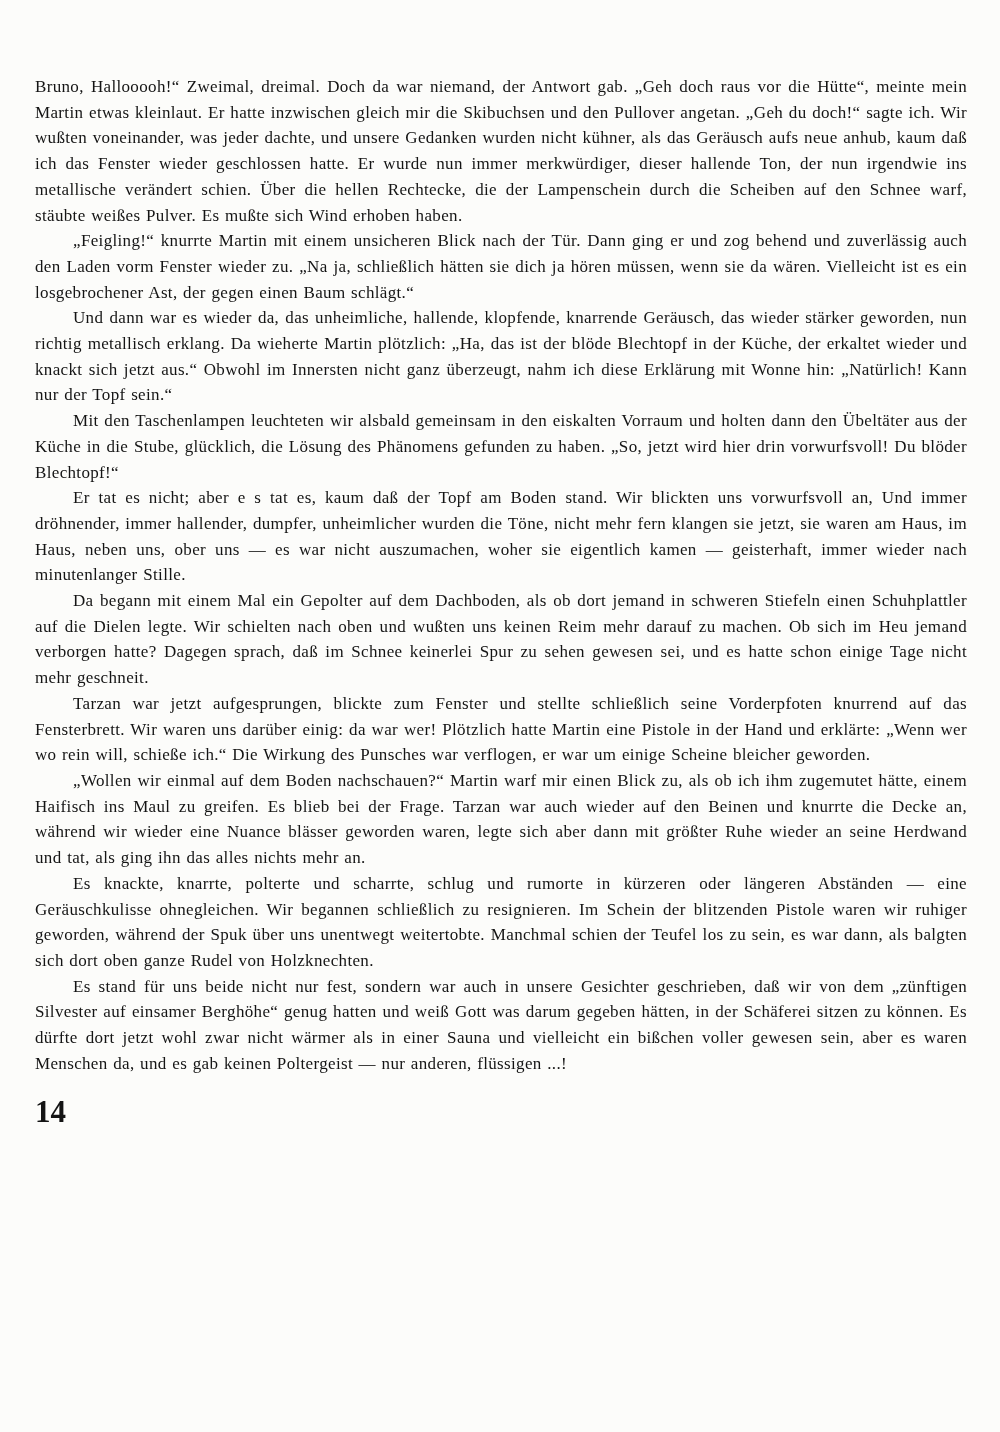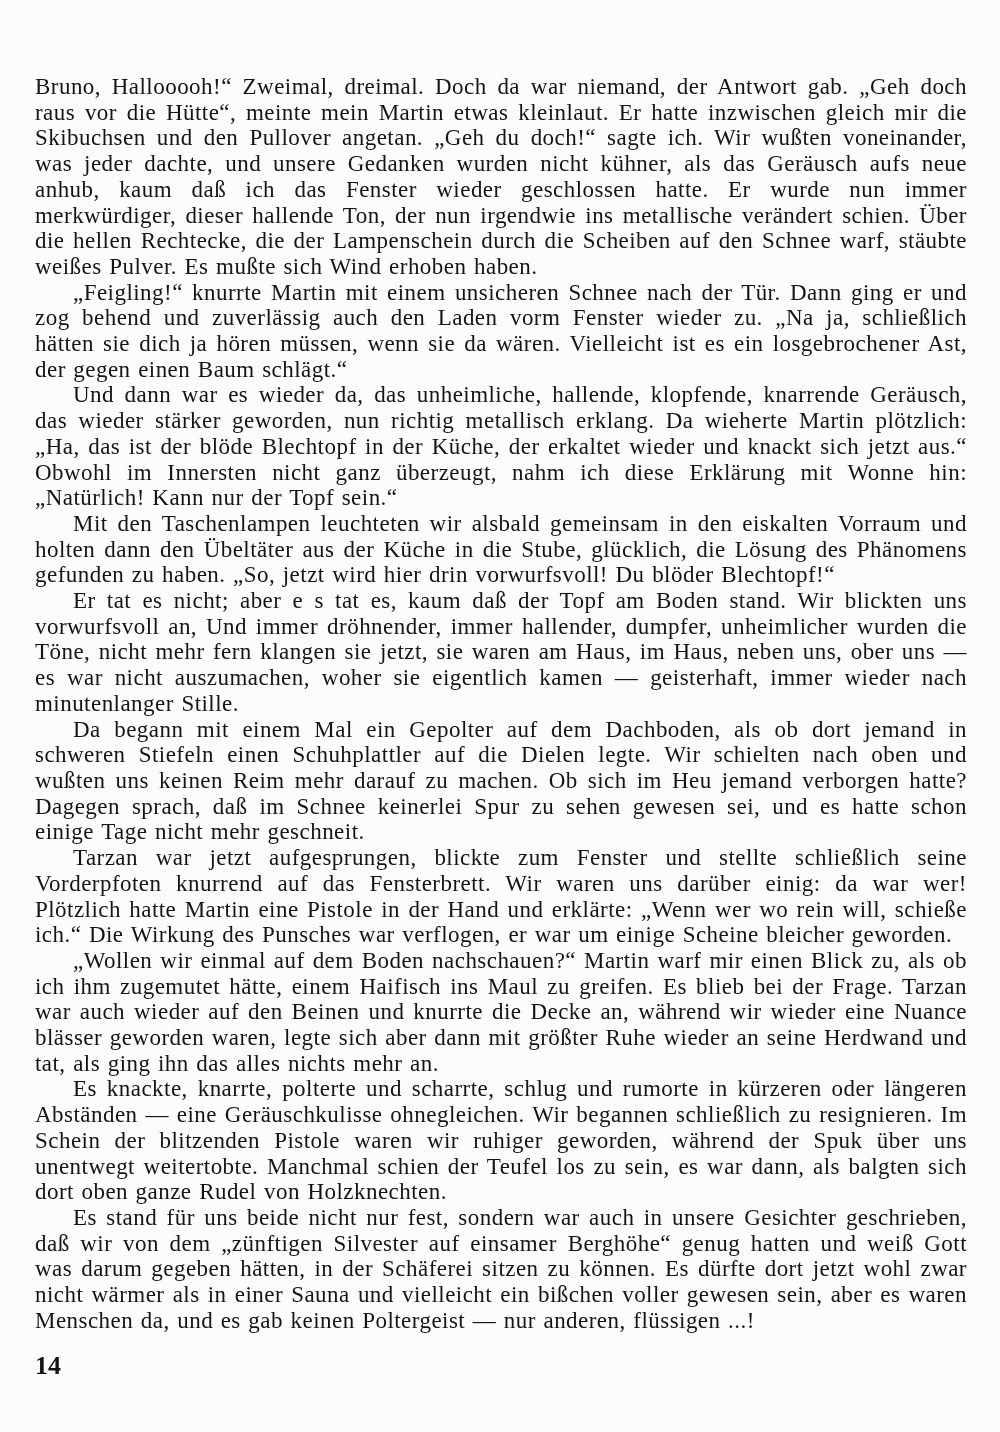--- a/index.html
+++ b/index.html
@@ -14,44 +14,44 @@
     margin: 0 auto;
     background: #fcfcfa;
     box-sizing: border-box;
     padding: 74px 33px 0 35px;
     font-family: "Liberation Serif", "DejaVu Serif", serif;
     color: #141414;
     overflow: hidden;
   }
   .text-block p {
     margin: 0;
-    font-size: 23px;
+    font-size: 17px;
     line-height: 25.7px;
     text-align: justify;
     text-indent: 38px;
     letter-spacing: 0.02em;
     word-spacing: 0.06em;
   }
   .text-block p.no-indent {
     text-indent: 0;
   }
   .page-number {
     margin-top: 18px;
-    font-size: 26px;
+    font-size: 31px;
     font-weight: bold;
     letter-spacing: 0;
   }
 </style>
 </head>
 <body>
 
 <div class="page">
   <div class="text-block">
       <p class="no-indent">Bruno, Hallooooh!“ Zweimal, dreimal. Doch da war niemand, der Antwort gab. „Geh doch raus vor die Hütte“, meinte mein Martin etwas kleinlaut. Er hatte inzwischen gleich mir die Skibuchsen und den Pullover angetan. „Geh du doch!“ sagte ich. Wir wußten voneinander, was jeder dachte, und unsere Gedanken wurden nicht kühner, als das Geräusch aufs neue anhub, kaum daß ich das Fenster wieder geschlossen hatte. Er wurde nun immer merkwürdiger, dieser hallende Ton, der nun irgendwie ins metallische verändert schien. Über die hellen Rechtecke, die der Lampenschein durch die Scheiben auf den Schnee warf, stäubte weißes Pulver. Es mußte sich Wind erhoben haben.</p>
-      <p>„Feigling!“ knurrte Martin mit einem unsicheren Schnee nach der Tür. Dann ging er und zog behend und zuverlässig auch den Laden vorm Fenster wieder zu. „Na ja, schließlich hätten sie dich ja hören müssen, wenn sie da wären. Vielleicht ist es ein losgebrochener Ast, der gegen einen Baum schlägt.“</p>
+      <p>„Feigling!“ knurrte Martin mit einem unsicheren Blick nach der Tür. Dann ging er und zog behend und zuverlässig auch den Laden vorm Fenster wieder zu. „Na ja, schließlich hätten sie dich ja hören müssen, wenn sie da wären. Vielleicht ist es ein losgebrochener Ast, der gegen einen Baum schlägt.“</p>
       <p>Und dann war es wieder da, das unheimliche, hallende, klopfende, knarrende Geräusch, das wieder stärker geworden, nun richtig metallisch erklang. Da wieherte Martin plötzlich: „Ha, das ist der blöde Blechtopf in der Küche, der erkaltet wieder und knackt sich jetzt aus.“ Obwohl im Innersten nicht ganz überzeugt, nahm ich diese Erklärung mit Wonne hin: „Natürlich! Kann nur der Topf sein.“</p>
       <p>Mit den Taschenlampen leuchteten wir alsbald gemeinsam in den eiskalten Vorraum und holten dann den Übeltäter aus der Küche in die Stube, glücklich, die Lösung des Phänomens gefunden zu haben. „So, jetzt wird hier drin vorwurfsvoll! Du blöder Blechtopf!“</p>
       <p>Er tat es nicht; aber e s tat es, kaum daß der Topf am Boden stand. Wir blickten uns vorwurfsvoll an, Und immer dröhnender, immer hallender, dumpfer, unheimlicher wurden die Töne, nicht mehr fern klangen sie jetzt, sie waren am Haus, im Haus, neben uns, ober uns — es war nicht auszumachen, woher sie eigentlich kamen — geisterhaft, immer wieder nach minutenlanger Stille.</p>
       <p>Da begann mit einem Mal ein Gepolter auf dem Dachboden, als ob dort jemand in schweren Stiefeln einen Schuhplattler auf die Dielen legte. Wir schielten nach oben und wußten uns keinen Reim mehr darauf zu machen. Ob sich im Heu jemand verborgen hatte? Dagegen sprach, daß im Schnee keinerlei Spur zu sehen gewesen sei, und es hatte schon einige Tage nicht mehr geschneit.</p>
       <p>Tarzan war jetzt aufgesprungen, blickte zum Fenster und stellte schließlich seine Vorderpfoten knurrend auf das Fensterbrett. Wir waren uns darüber einig: da war wer! Plötzlich hatte Martin eine Pistole in der Hand und erklärte: „Wenn wer wo rein will, schieße ich.“ Die Wirkung des Punsches war verflogen, er war um einige Scheine bleicher geworden.</p>
       <p>„Wollen wir einmal auf dem Boden nachschauen?“ Martin warf mir einen Blick zu, als ob ich ihm zugemutet hätte, einem Haifisch ins Maul zu greifen. Es blieb bei der Frage. Tarzan war auch wieder auf den Beinen und knurrte die Decke an, während wir wieder eine Nuance blässer geworden waren, legte sich aber dann mit größter Ruhe wieder an seine Herdwand und tat, als ging ihn das alles nichts mehr an.</p>
       <p>Es knackte, knarrte, polterte und scharrte, schlug und rumorte in kürzeren oder längeren Abständen — eine Geräuschkulisse ohnegleichen. Wir begannen schließlich zu resignieren. Im Schein der blitzenden Pistole waren wir ruhiger geworden, während der Spuk über uns unentwegt weitertobte. Manchmal schien der Teufel los zu sein, es war dann, als balgten sich dort oben ganze Rudel von Holzknechten.</p>
       <p>Es stand für uns beide nicht nur fest, sondern war auch in unsere Gesichter geschrieben, daß wir von dem „zünftigen Silvester auf einsamer Berghöhe“ genug hatten und weiß Gott was darum gegeben hätten, in der Schäferei sitzen zu können. Es dürfte dort jetzt wohl zwar nicht wärmer als in einer Sauna und vielleicht ein bißchen voller gewesen sein, aber es waren Menschen da, und es gab keinen Poltergeist — nur anderen, flüssigen ...!</p>
     </div>
   <div class="page-number">14</div>

